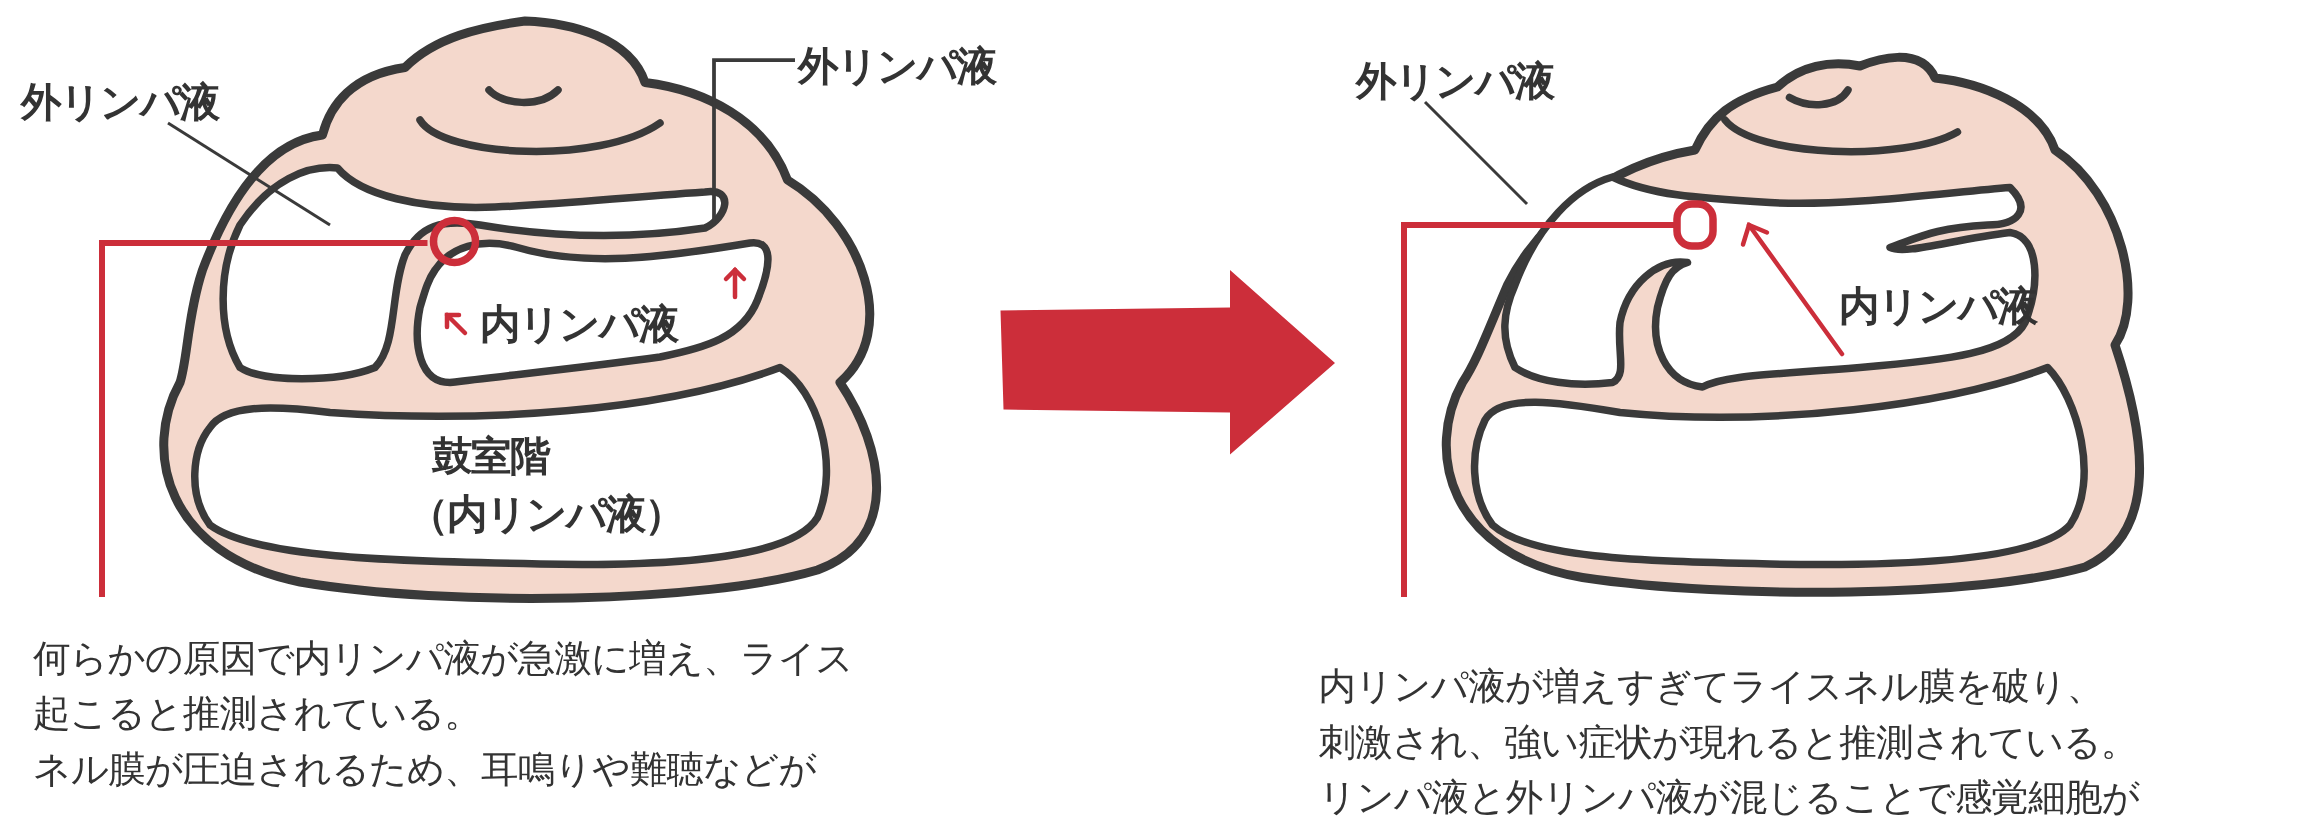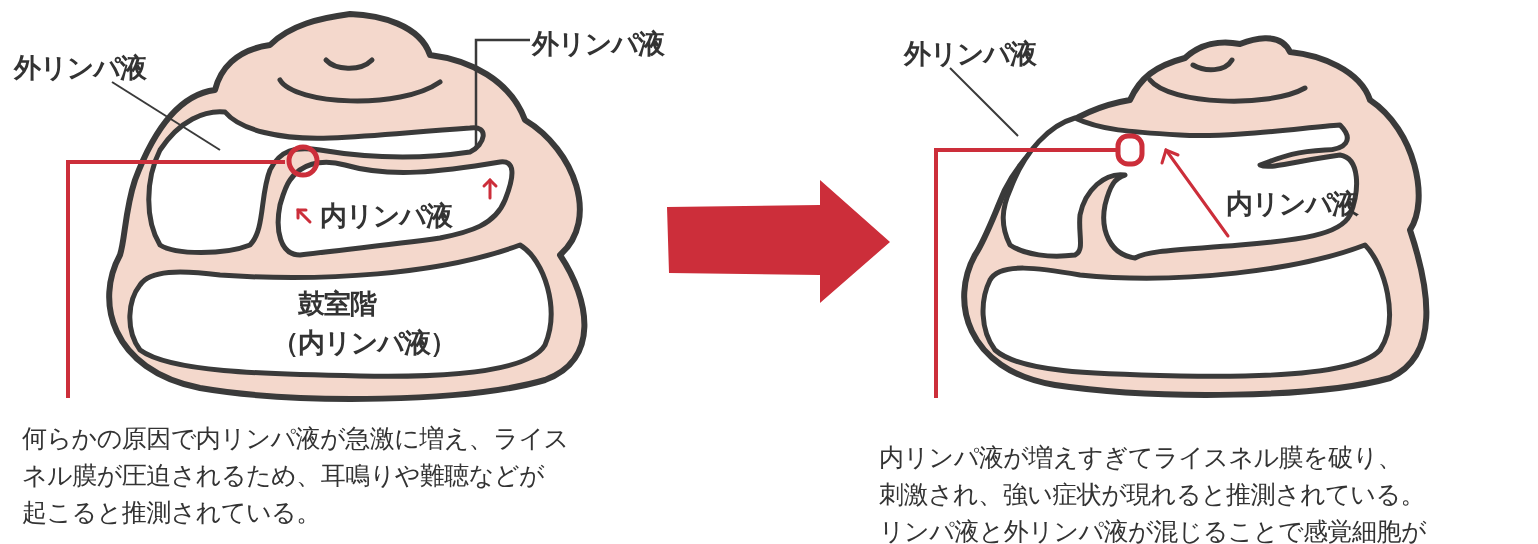--- a/index.html
+++ b/index.html
@@ -45,27 +45,27 @@
     </g>
     <g stroke="#cc2e3a" stroke-width="3" fill="none" stroke-linecap="round">
       <line x1="490" y1="198" x2="490" y2="180"></line>
       <polyline points="484,186 490,180 496,186"></polyline>
     </g>
   </svg>
 
   <div class="label" style="left:14px; top:50px;">外リンパ液</div>
   <div class="label" style="left:532px; top:26px;">外リンパ液</div>
   <div class="label" style="left:320px; top:198px;">内リンパ液</div>
-  <div class="label" style="left:298px; top:286px;">鼓室階</div>
+  <div class="label" style="left:288px; top:286px;">鼓室階</div>
   <div class="label" style="left:272px; top:325px;">（内リンパ液）</div>
 
   <div class="caption" style="left:22px; top:420px;">
     <div>何らかの原因で内リンパ液が急激に増え、ライス</div>
+    <div>起こると推測されている。</div>
     <div>ネル膜が圧迫されるため、耳鳴りや難聴などが</div>
-    <div>起こると推測されている。</div>
   </div>
 </div>
 
 <svg id="arrow" width="230" height="130" viewBox="0 0 230 130">
   <polygon points="7,32 160,30 160,5 230,67 160,128 160,100 9,98" fill="#cc2e3a"></polygon>
 </svg>
 
 <div class="panel" id="panel-right">
   <svg class="diagram" width="738" height="400" viewBox="0 0 738 400">
     <path d="M175,255 C150,300 165,370 255,385 C355,400 520,398 590,378 C640,355 630,290 610,230 C630,200 615,130 570,100 C560,70 520,55 490,52 C480,30 450,40 440,44 C420,40 400,44 385,58 C355,66 340,78 330,100 C270,110 225,150 205,190 C192,220 185,240 175,255 Z" fill="#f4d8cc" stroke="#3a3a3a" stroke-width="6" stroke-linejoin="round"></path>

